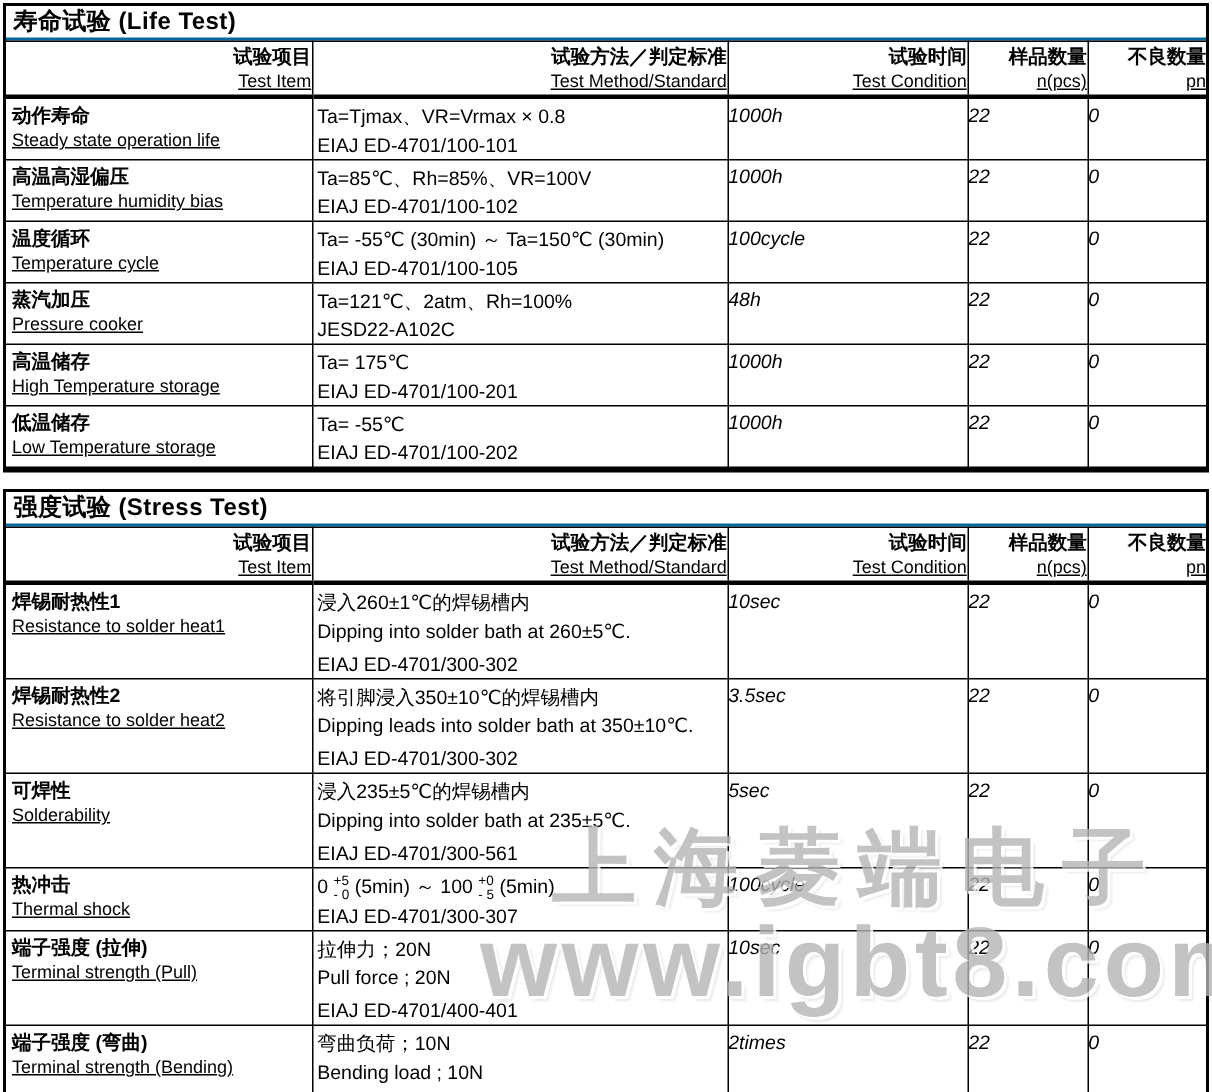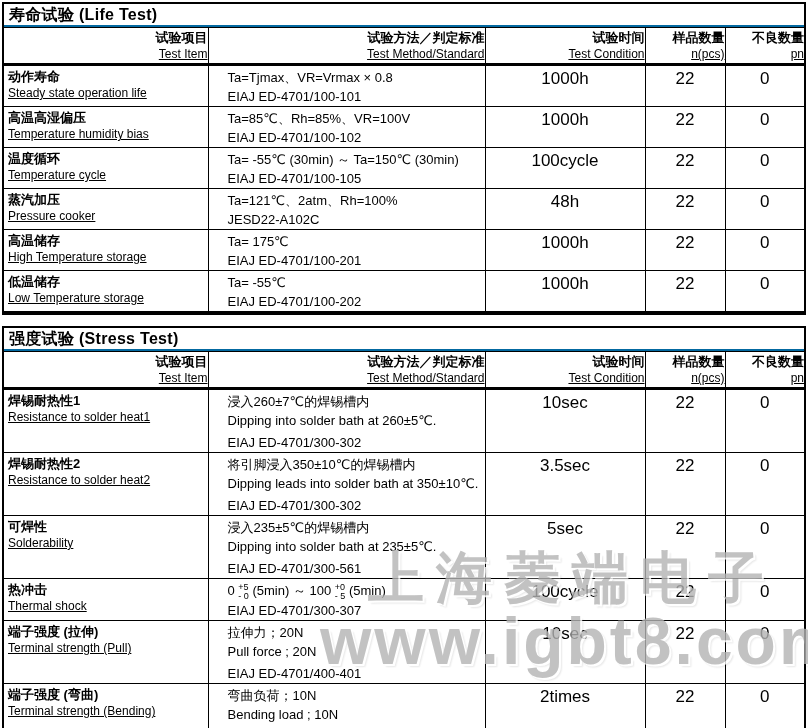--- a/index.html
+++ b/index.html
@@ -19,24 +19,24 @@
   table { width:100%; border-collapse:collapse; table-layout:fixed; }
   col.c1 { width:204px; } col.c2 { width:277px; } col.c3 { width:160px; }
   col.c4 { width:80px; }  col.c5 { width:79px; }
   th, td { border:1px solid #000; vertical-align:top; padding:0; }
   th:first-child, td:first-child { border-left:0; }
   th:last-child,  td:last-child  { border-right:0; }
   thead th { border-bottom:3px solid #000; height:35px; text-align:right; font-weight:normal; padding-top:1px; }
   .zh { font-size:13px; line-height:17px; font-weight:bold; }
   .en { font-size:12px; line-height:17px; font-weight:normal;text-decoration:underline; }
   td.item   { padding:2px 2px 0 4px; }
-  td.method { padding:2px 2px 0 19px; }
+  td.method { padding:2px 2px 0 3px; }
   .mline { font-size:13px; line-height:19px; white-space:nowrap; }
   .mline:nth-child(3) { margin-top:3px; }
-  td.num { text-align:center; font-size:17px; padding-top:3px; }
+  td.num { font-size:13px; padding-top:3px;font-style:italic; }
   .tol { display:inline-block; vertical-align:-4px; font-size:9px; line-height:9px; text-align:left; }
   .tol span { display:block; }
   .watermark { position:absolute; left:0; top:0; width:657px; height:728px; z-index:9; pointer-events:none; color:#b4b4b4; opacity:0.8; }
   .wm1 {
     position:absolute; left:368px; top:541px; font-size:56px; font-weight:bold;
     letter-spacing:12px; white-space:nowrap;
     text-shadow:2px 2px 0 #fff, 3px 3px 2px rgba(0,0,0,0.12);
   }
   .wm2 {
     position:absolute; left:320px; top:603px; font-size:66px; font-weight:bold;
@@ -199,21 +199,21 @@
           </th>
         </tr>
       </thead>
       <tbody>
           <tr style="height: 58px;">
             <td class="cell item">
               <div class="zh">焊锡耐热性1</div>
               <div class="en">Resistance to solder heat1</div>
             </td>
             <td class="cell method">
-              <div class="mline">浸入260±7℃的焊锡槽内</div>
+              <div class="mline">浸入260±1℃的焊锡槽内</div>
               <div class="mline">Dipping into solder bath at 260±5℃.</div>
               <div class="mline">EIAJ ED-4701/300-302</div>
             </td>
             <td class="cell num">10sec</td>
             <td class="cell num">22</td>
             <td class="cell num">0</td>
           </tr>
           <tr style="height: 58px;">
             <td class="cell item">
               <div class="zh">焊锡耐热性2</div>

